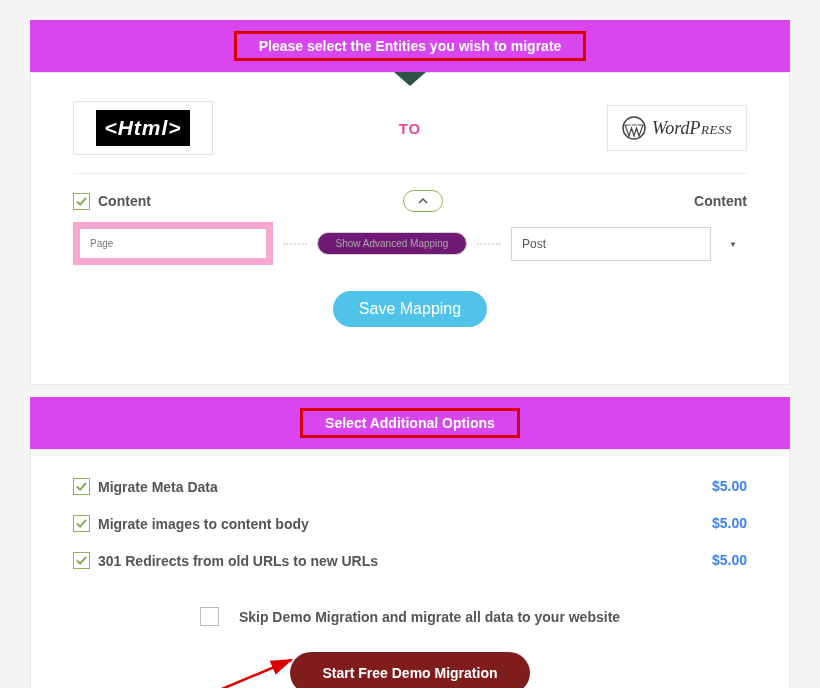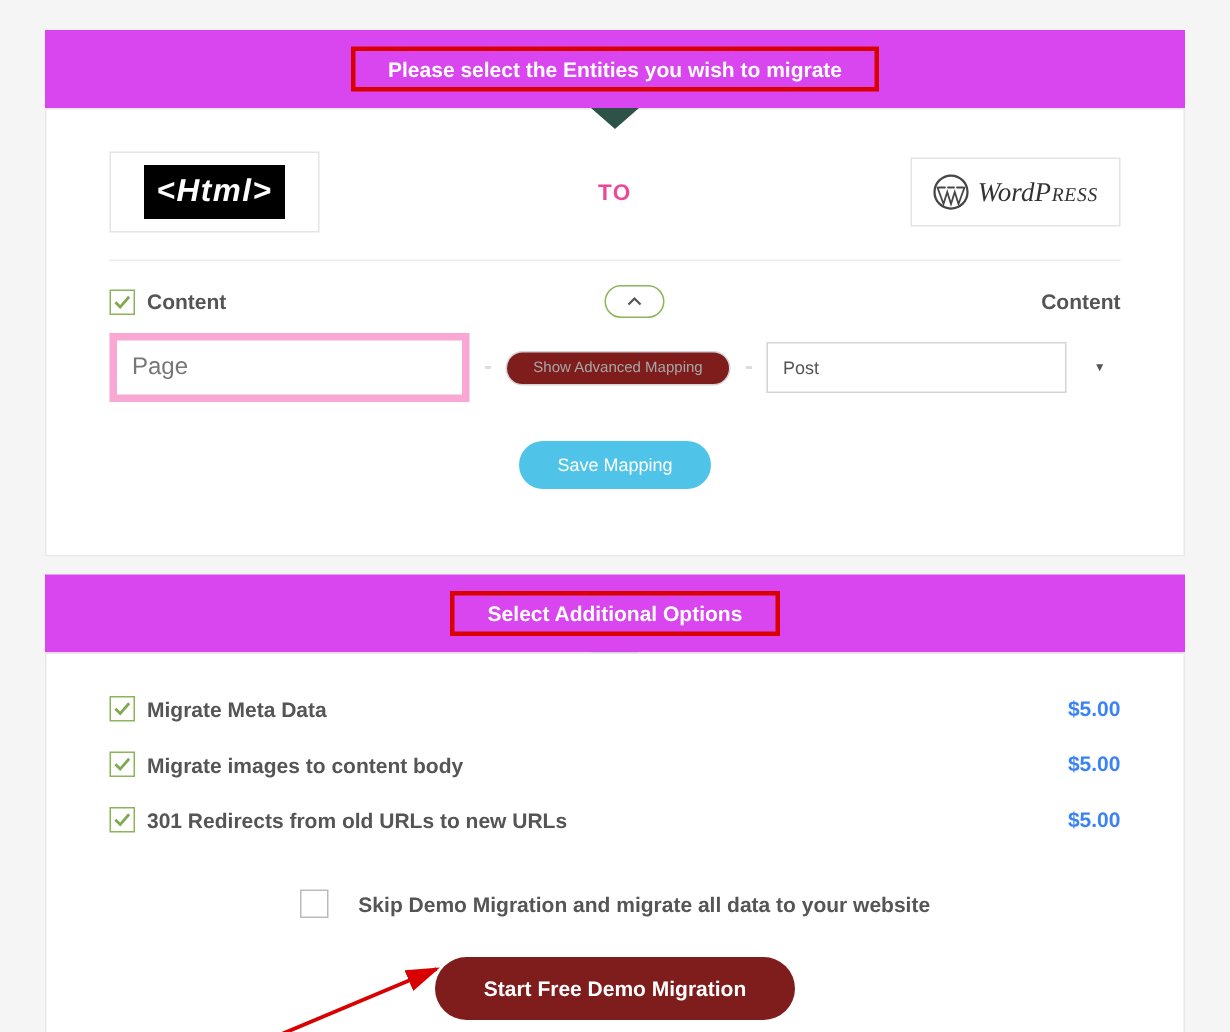--- a/index.html
+++ b/index.html
@@ -122,34 +122,34 @@
     }
     .collapse-btn svg { width: 10px; height: 10px; }
     .mapping-inputs-row {
       display: flex;
       align-items: center;
       justify-content: space-between;
       gap: 0;
       margin-bottom: 26px;
     }
     .text-input {
-      width: 240px;
+      width: 200px;
       padding: 9px 10px;
-      border: 5px solid #f9a8d4;
+      border: 7px solid #f9a8d4;
       color: #777;
-      font-size: 16px;
+      font-size: 10px;
       background: #fff;
     }
     .adv-mapping {
       border: 1px solid #d4d4d4;
       border-radius: 16px;
       color: #a7a7a7;
       font-size: 10px;
       padding: 5px 18px;
-      background: #7f1d1d;
+      background: #701a75;
       cursor: pointer;
       white-space: nowrap;
     }
     .dotted-connector {
       flex: 1;
       border-top: 2px dotted #ddd;
       height: 0;
       margin: 0 10px;
     }
     .select-box {
@@ -168,27 +168,27 @@
       position: absolute;
       right: 10px;
       top: 50%;
       transform: translateY(-50%);
       font-size: 8px;
       color: #555;
       pointer-events: none;
     }
     .save-mapping {
       display: block;
-      margin: 4px auto;
+      margin: 17px auto;
       background: #4fc3e8;
       color: #fff;
       border: none;
       border-radius: 18px;
       padding: 9px 26px;
-      font-size: 12px;
+      font-size: 16px;
       font-weight: 500;
       cursor: pointer;
     }
     .gap { height: 12px; }
     .options-panel {
       background: #fff;
       border: 1px solid #e8e8e8;
       padding: 28px 42px 48px 42px;
       position: relative;
     }

